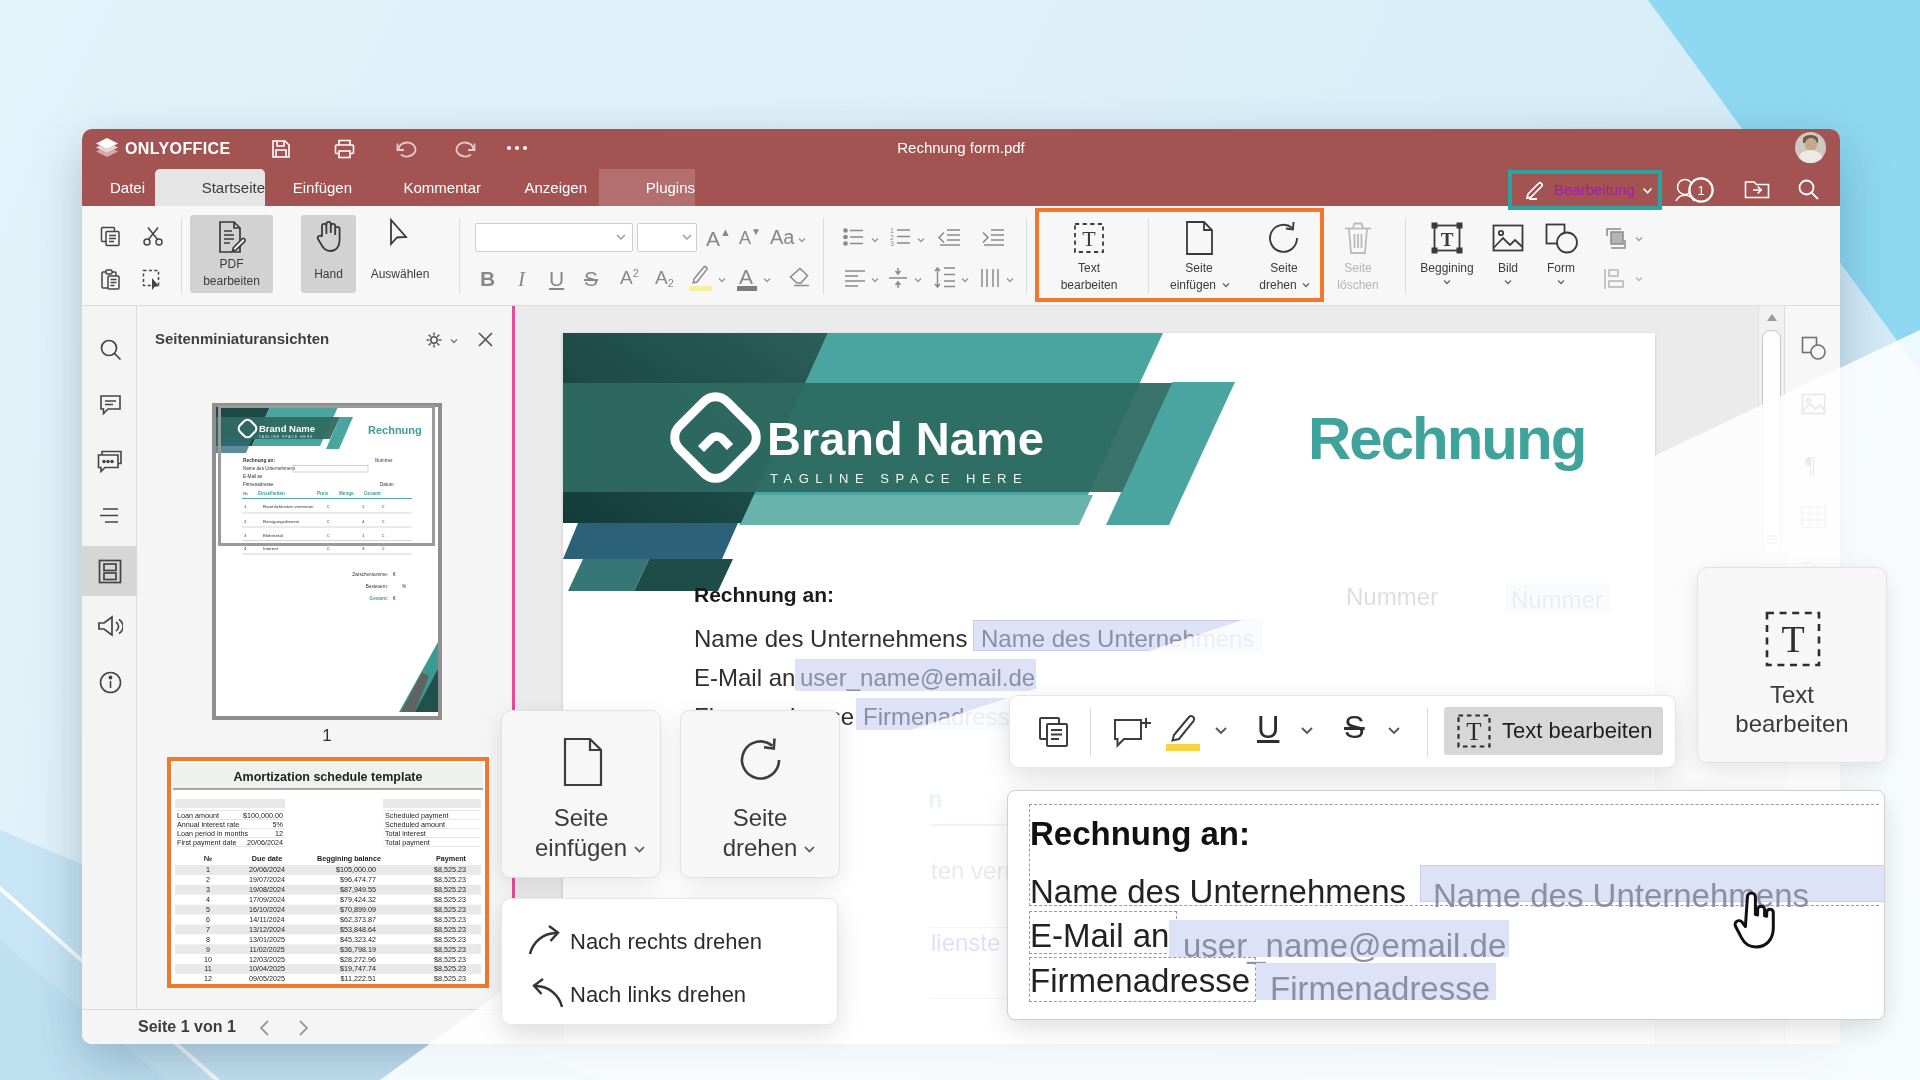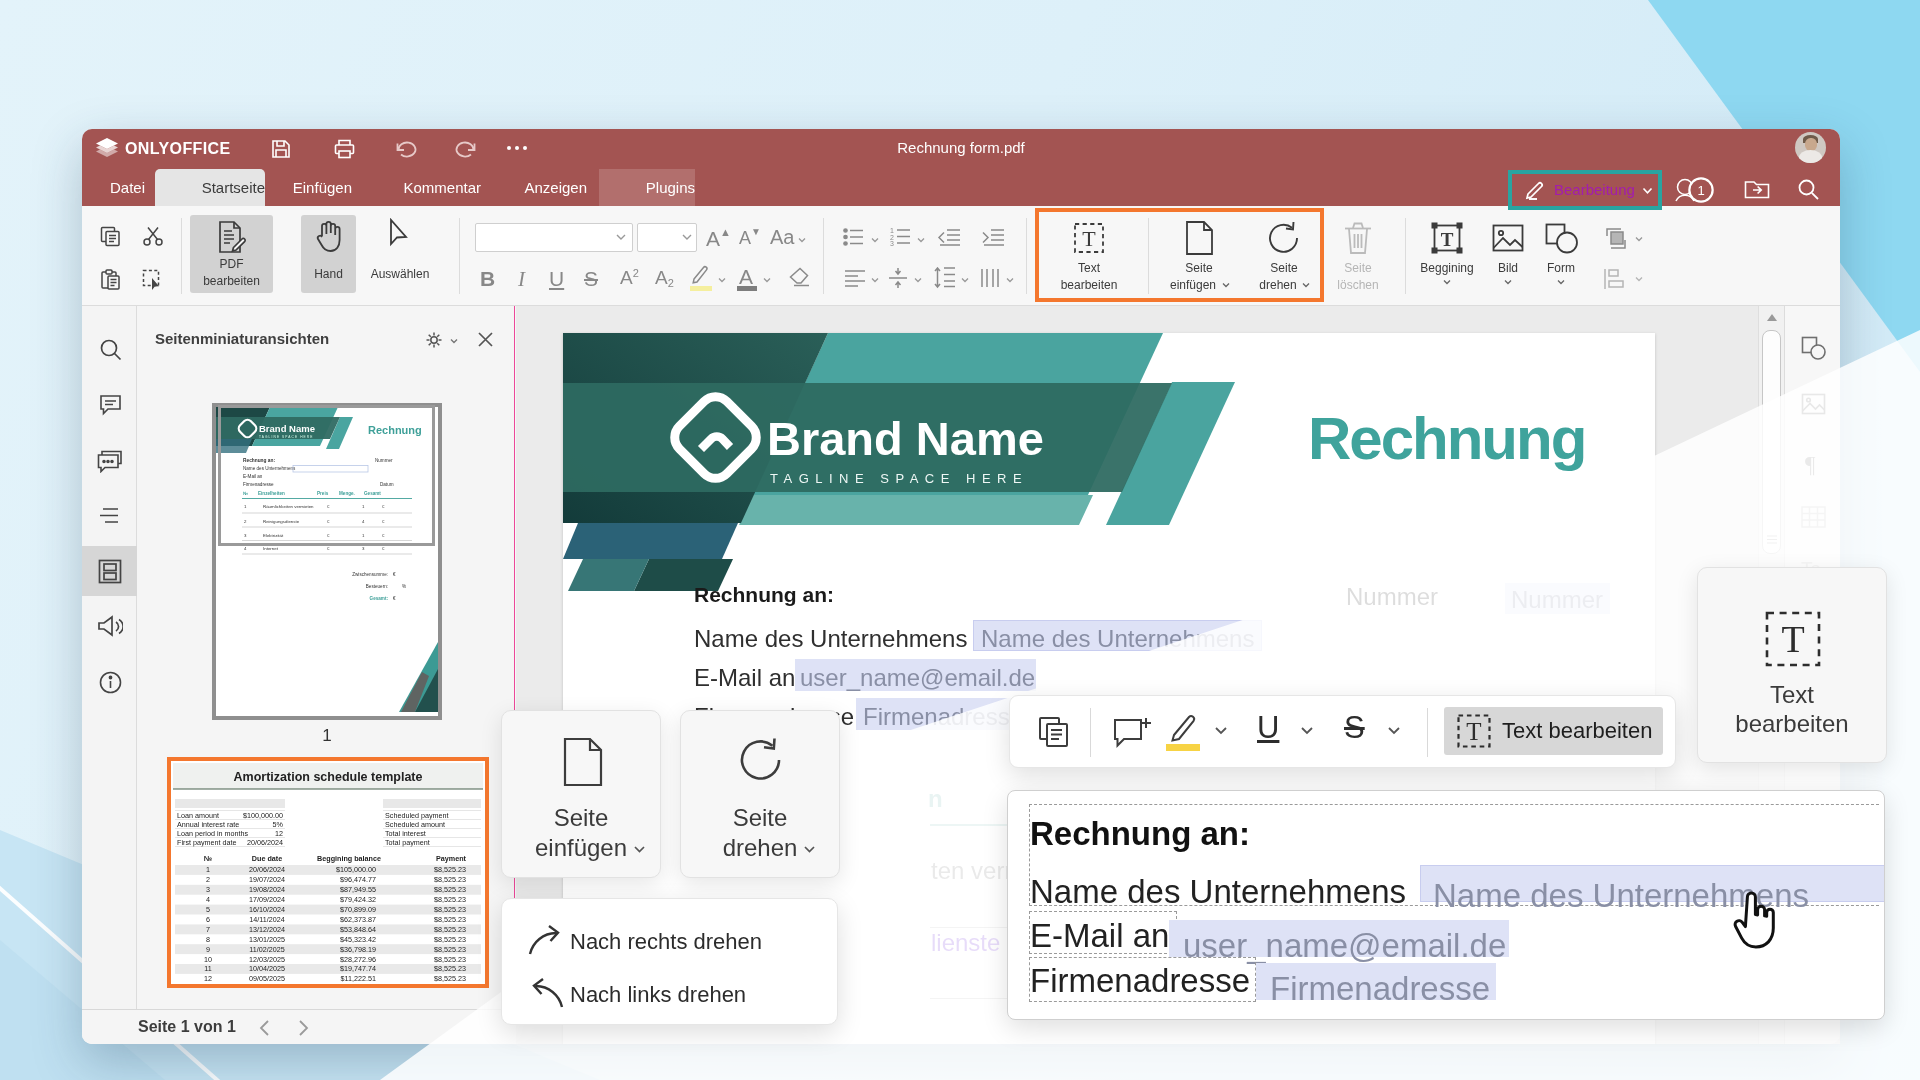--- a/index.html
+++ b/index.html
@@ -18,21 +18,21 @@
 #topbar { left:0; top:0; width:100%; height:40px; background:#a35452; border-radius:10px 10px 0 0; }
 #tabrow { left:0; top:40px; width:100%; height:37px; background:#a35452; }
 #toolbar { left:0; top:77px; width:100%; height:100px; background:#f7f7f7; border-bottom:1px solid #dcdcdc; }
 .tab { position:absolute; top:0; height:37px; color:#fff; font-size:15px; line-height:37px; text-align:right; }
 #tab-active { background:#e5e5e5; color:#3b3b3b; border-radius:5px 5px 0 0; }
 #tab-plugins { background:#b26f6d; }
 
 
 #lsidebar { left:0; top:177px; width:55px; height:738px; background:#f4f4f4; border-right:1px solid #dcdcdc; border-radius:0 0 0 10px; }
 
-#lpanel { left:55px; top:177px; width:378px; height:738px; background:#f5f5f5; border-right:1px solid #ec4899; }
+#lpanel { left:55px; top:177px; width:378px; height:738px; background:#f5f5f5; border-right:3px solid #ec4899; }
 
 
 #docarea { left:434px; top:177px; width:1324px; height:738px; background:#ebebeb; overflow:hidden; }
 #page { position:absolute; left:47px; top:27px; width:1092px; height:720px; background:#fff; box-shadow:0 1px 3px rgba(0,0,0,.18); }
 
 
 #vscroll { left:1676px; top:177px; width:26px; height:738px; background:#f1f1f1; border-left:1px solid #dedede; }
 #rsidebar { left:1702px; top:177px; width:56px; height:738px; background:#f7f7f7; border-left:1px solid #dcdcdc; border-radius:0 0 10px 0; }
 
 

